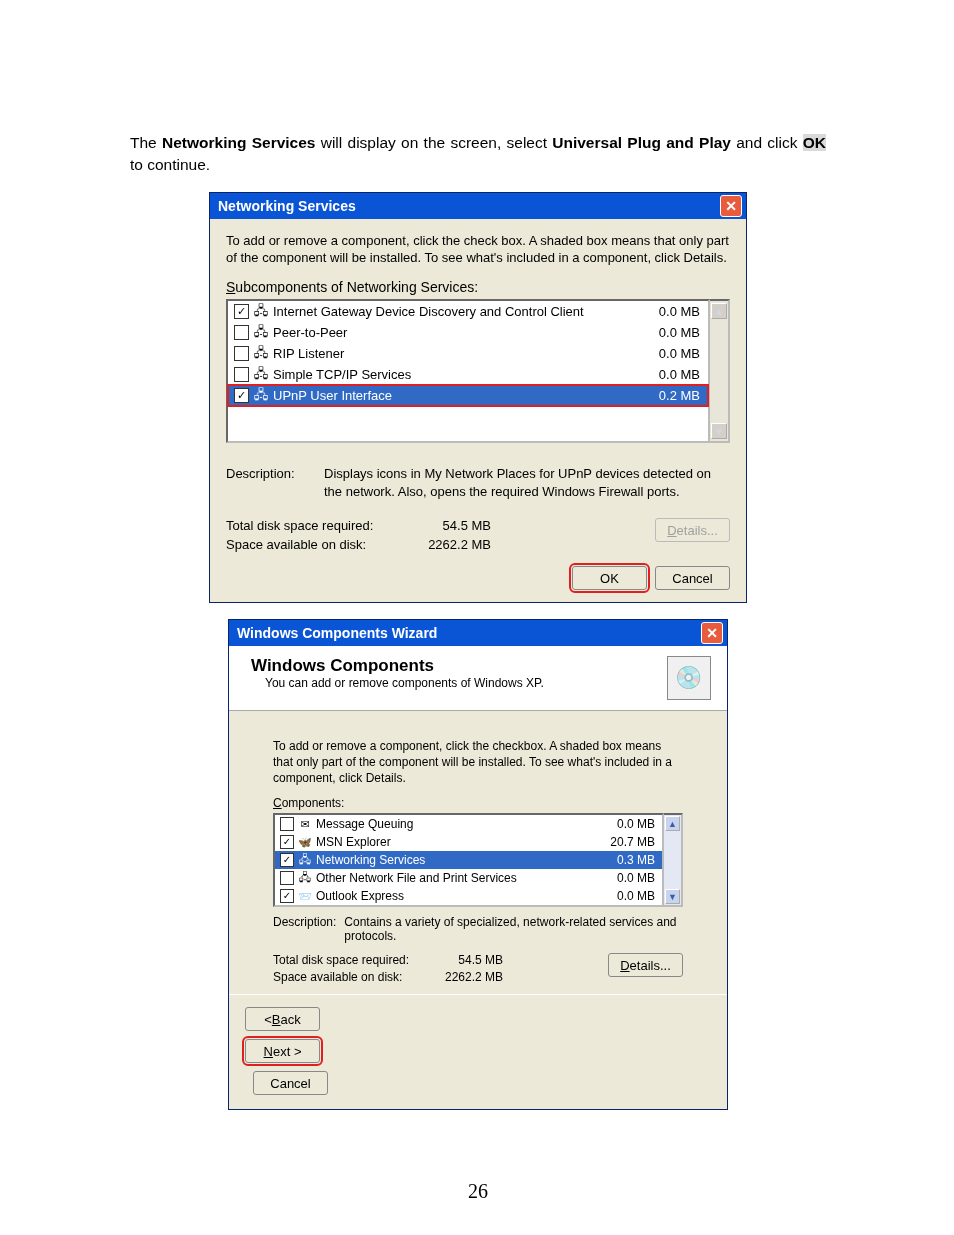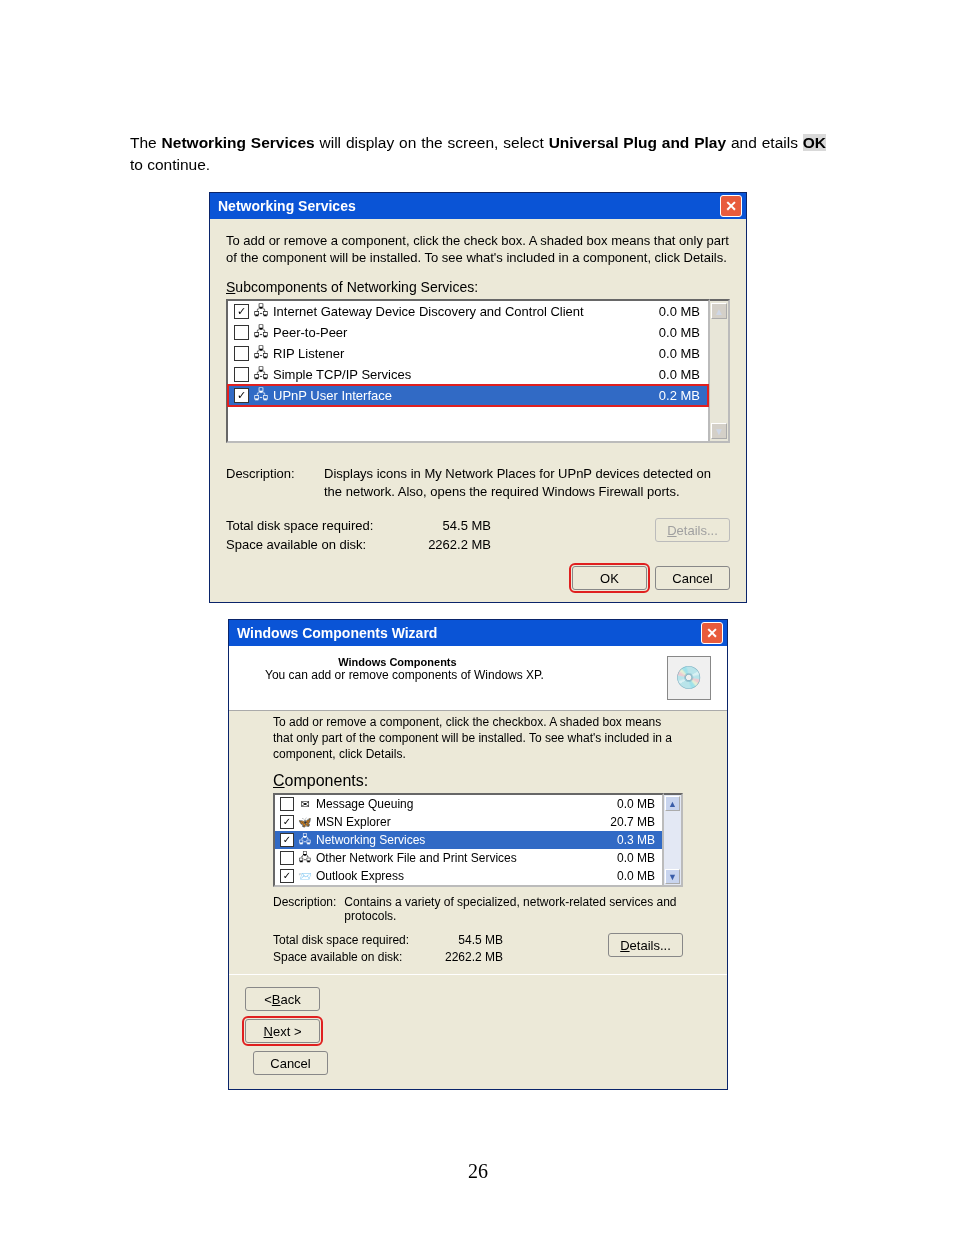--- a/index.html
+++ b/index.html
@@ -203,47 +203,46 @@
   .dialog2 .dlg-header-panel {
     background: #fff;
     border-bottom: 1px solid #aaa;
     padding: 10px 16px 10px 22px;
     display: flex;
     justify-content: space-between;
     align-items: flex-start;
   }
   .dialog2 .dlg-header-text .hdr-title {
     font-weight: bold;
-    font-size: 11px;
-    text-align: center;
+    font-size: 17px;
   }
   .dialog2 .dlg-header-text .hdr-sub {
     font-size: 12px;
     margin-left: 14px;
   }
   .dialog2 .hdr-icon {
     width: 42px;
     height: 42px;
     border: 1px solid #888;
     background: #f0f0f0;
     display: flex;
     align-items: center;
     justify-content: center;
     font-size: 22px;
   }
   .dialog2 .dlg-body2 {
-    padding: 4px 44px 10px 44px;
+    padding: 28px 44px 10px 44px;
   }
   .dialog2 .explain2 {
     font-size: 12px;
     line-height: 1.3;
   }
   .dialog2 .listbox-label2 {
     margin-top: 10px;
-    font-size: 16px;
+    font-size: 12px;
   }
   .dialog2 .listbox2-outer {
     margin-top: 3px;
     display: flex;
   }
   .dialog2 .listbox2 {
     flex: 1;
     background: #fff;
     border: 2px inset #bbb;
     height: 90px;
@@ -337,21 +336,21 @@
     margin-top: 70px;
   }
   .underline { text-decoration: underline; }
 </style>
 </head>
 <body>
 
 <div class="page">
 
   <p class="instr">
-    <span>The </span><span class="bold">Networking Services</span><span> will display on the screen, select </span><span class="bold">Universal Plug and Play</span><span> and etails </span><span class="bold hl">OK</span><span> to continue.</span>
+    <span>The </span><span class="bold">Networking Services</span><span> will display on the screen, select </span><span class="bold">Universal Plug and Play</span><span> and click </span><span class="bold hl">OK</span><span> to continue.</span>
   </p>
 
   <div class="dialog-wrap">
     <div class="dialog1">
       <div class="dlg-titlebar">
         <span>Networking Services</span>
         <div class="close-btn">
             <span>✕</span>
           </div>
       </div>

